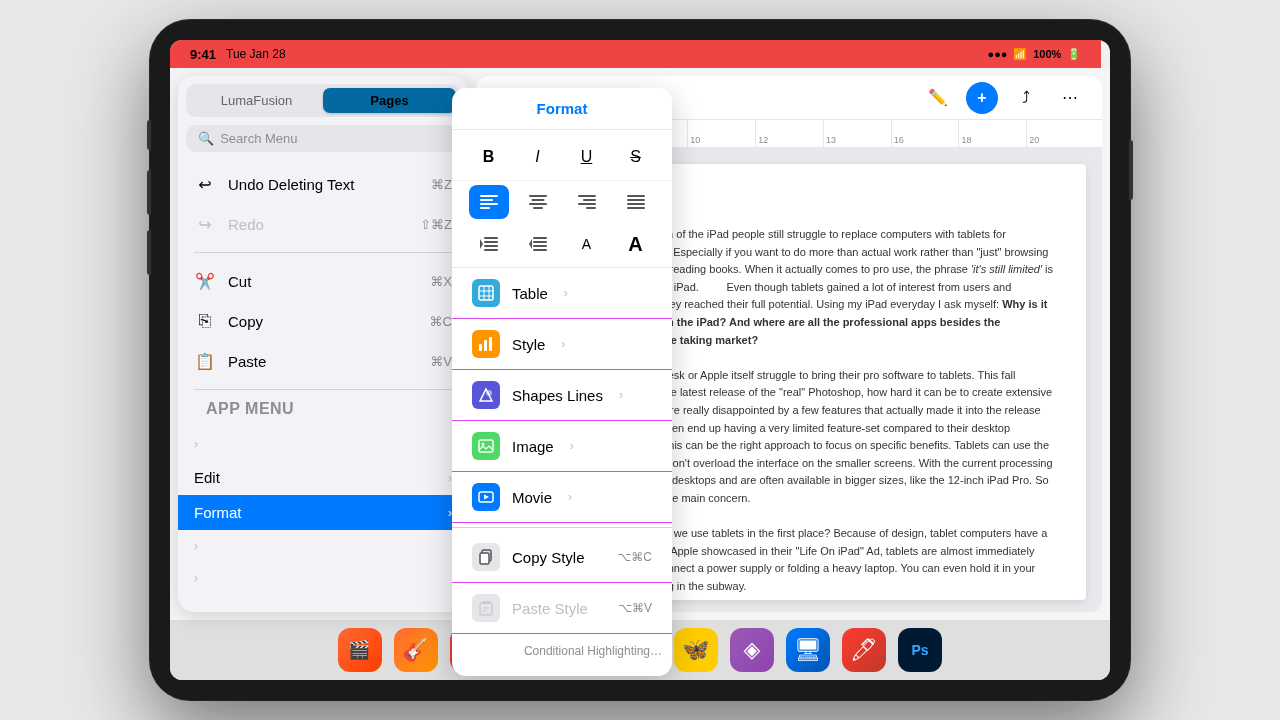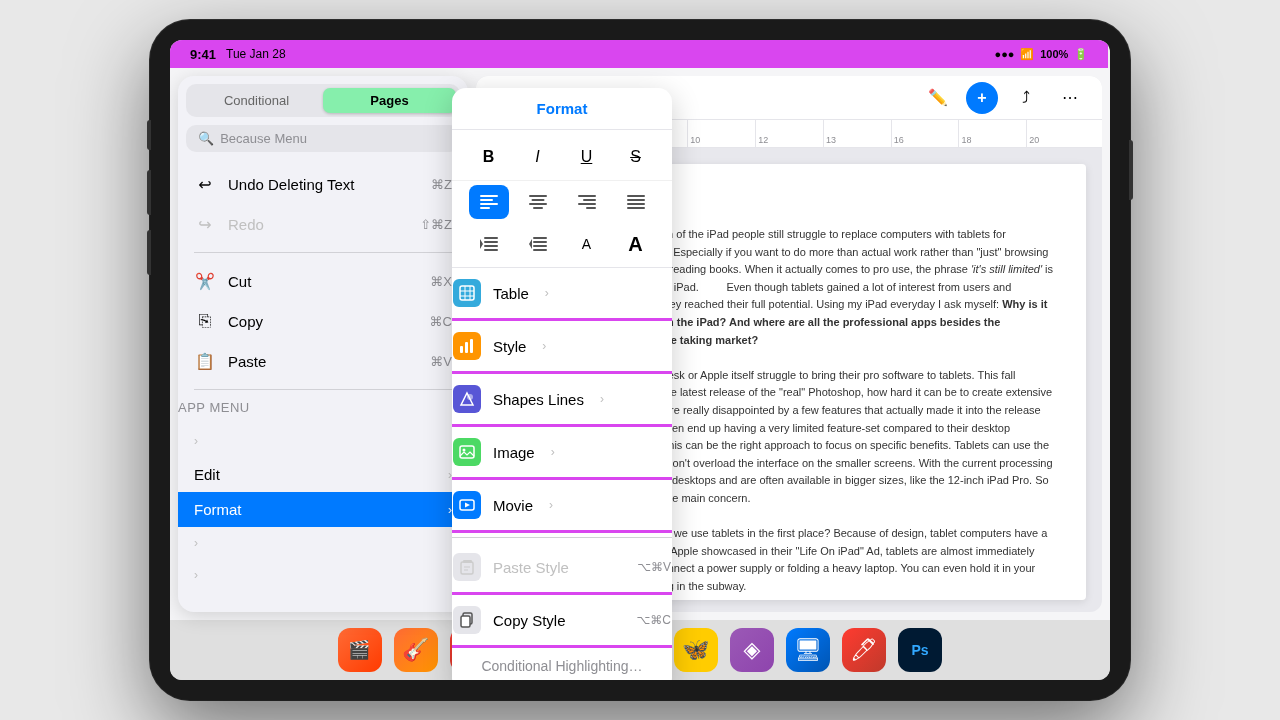--- a/index.html
+++ b/index.html
@@ -32,32 +32,32 @@
       height: 640px;
       background: #f0f0f0;
       border-radius: 12px;
       overflow: hidden;
       position: relative;
     }
 
     
     .status-bar {
       height: 28px;
-      background: #d946ef;
+      background: #ef4444;
       display: flex;
       align-items: center;
       justify-content: space-between;
       padding: 0 20px;
       font-size: 12px;
       font-weight: 600;
       color: #000;
       position: absolute;
       top: 0;
       left: 0;
-      right: 2px;
+      right: 9px;
       z-index: 100;
     }
 
     .status-time { font-weight: 700; font-size: 13px; }
     .status-right { display: flex; gap: 6px; align-items: center; font-size: 11px; }
 
     
     .app-container {
       position: absolute;
       top: 28px;
@@ -93,21 +93,21 @@
       text-align: center;
       padding: 5px 8px;
       font-size: 13px;
       font-weight: 500;
       color: #666;
       border-radius: 7px;
       cursor: pointer;
     }
 
     .panel-tab.active {
-      background: #86efac;
+      background: #0369a1;
       color: #000;
       font-weight: 600;
       box-shadow: 0 1px 3px rgba(0,0,0,0.2);
     }
 
     .search-bar {
       margin: 4px 8px 8px;
       background: #e5e5ea;
       border-radius: 10px;
       padding: 6px 12px;
@@ -151,23 +151,23 @@
       color: #8e8e93;
     }
 
     .menu-divider {
       height: 1px;
       background: #d1d1d6;
       margin: 4px 16px;
     }
 
     .app-menu-label {
-      padding: 6px 0;
-      font-size: 13px;
-      font-weight: 400;
+      padding: 6px 28px;
+      font-size: 16px;
+      font-weight: 700;
       color: #8e8e93;
       letter-spacing: 0.5px;
       text-transform: uppercase;
     }
 
     .menu-item.active-item {
       background: #007aff;
       border-radius: 0;
       color: white;
     }
@@ -253,26 +253,26 @@
       cursor: pointer;
       font-size: 14px;
     }
 
     .format-size-small { font-size: 14px; }
     .format-size-large { font-size: 20px; font-weight: 600; }
 
     .format-menu-item {
       display: flex;
       align-items: center;
-      padding: 11px 1px;
+      padding: 11px 20px;
       font-size: 15px;
       color: #000;
       gap: 12px;
       cursor: pointer;
-      border-bottom: 3px solid #d946ef;
+      border-bottom: 1px solid #d946ef;
       position: relative;
     }
 
     .format-menu-item:last-of-type { border-bottom: none; }
     .format-menu-item.disabled { color: #c0c0c0; }
 
     .format-menu-icon {
       width: 28px;
       height: 28px;
       border-radius: 6px;
@@ -296,23 +296,23 @@
       color: #8e8e93;
     }
 
     .format-chevron {
       color: #c0c0c0;
       font-size: 12px;
       margin-left: 4px;
     }
 
     .conditional-highlight {
-      text-align: center;
+      text-align: right;
       padding: 10px;
-      font-size: 14px;
+      font-size: 12px;
       color: #8e8e93;
     }
 
     
     .pages-area {
       flex: 1;
       background: #e8e8ed;
       position: relative;
       border-radius: 12px;
       margin: 8px 8px 8px 0;
@@ -497,27 +497,27 @@
         <span>100%</span>
         <span>🔋</span>
       </div>
     </div>
 
     <div class="app-container">
 
       <div class="left-panel">
 
         <div class="panel-tabs">
-          <div class="panel-tab">Conditional</div>
+          <div class="panel-tab">LumaFusion</div>
           <div class="panel-tab active">Pages</div>
         </div>
 
         <div class="search-bar">
           <span>🔍</span>
-          <span style="color:#8e8e93;">Because Menu</span>
+          <span style="color:#8e8e93;">Search Menu</span>
         </div>
 
         <div class="menu-section">
           <div class="menu-item">
             <div class="menu-item-icon">↩</div>
             <span class="menu-item-label">Undo Deleting Text</span>
             <span class="menu-item-shortcut">⌘Z</span>
           </div>
           <div class="menu-item disabled">
             <div class="menu-item-icon">↪</div>
@@ -694,42 +694,42 @@
                 <rect x="1" y="3" width="14" height="10" rx="2" fill="none" stroke="white" stroke-width="1.5"></rect>
                 <polygon points="6,5.5 11,8 6,10.5" fill="white"></polygon>
               </svg>
           </div>
           <span>Movie</span>
           <span class="format-chevron">›</span>
         </div>
 
         <div class="menu-divider" style="margin: 4px 0;"></div>
 
+        <div class="format-menu-item">
+          <div class="format-menu-icon icon-copy-style">
+            <svg width="16" height="16" viewBox="0 0 16 16">
+                <rect x="4" y="1" width="9" height="11" rx="1.5" fill="none" stroke="#555" stroke-width="1.5"></rect>
+                <rect x="2" y="4" width="9" height="11" rx="1.5" fill="white" stroke="#555" stroke-width="1.5"></rect>
+              </svg>
+          </div>
+          <span>Copy Style</span>
+          <span class="format-shortcut">⌥⌘C</span>
+        </div>
+
         <div class="format-menu-item disabled">
           <div class="format-menu-icon icon-paste-style">
             <svg width="16" height="16" viewBox="0 0 16 16">
                 <rect x="4" y="1" width="9" height="3" rx="1" fill="#ccc"></rect>
                 <rect x="2" y="3" width="12" height="12" rx="1.5" fill="none" stroke="#ccc" stroke-width="1.5"></rect>
                 <line x1="5" y1="8" x2="11" y2="8" stroke="#ccc" stroke-width="1.2"></line>
                 <line x1="5" y1="11" x2="9" y2="11" stroke="#ccc" stroke-width="1.2"></line>
               </svg>
           </div>
           <span>Paste Style</span>
           <span class="format-shortcut">⌥⌘V</span>
-        </div>
-
-        <div class="format-menu-item">
-          <div class="format-menu-icon icon-copy-style">
-            <svg width="16" height="16" viewBox="0 0 16 16">
-                <rect x="4" y="1" width="9" height="11" rx="1.5" fill="none" stroke="#555" stroke-width="1.5"></rect>
-                <rect x="2" y="4" width="9" height="11" rx="1.5" fill="white" stroke="#555" stroke-width="1.5"></rect>
-              </svg>
-          </div>
-          <span>Copy Style</span>
-          <span class="format-shortcut">⌥⌘C</span>
         </div>
 
         <div class="conditional-highlight">Conditional Highlighting…</div>
       </div>
 
       <div class="pages-area">
 
         <div class="pages-toolbar">
           <div class="toolbar-spacer"></div>
           <div class="toolbar-btn">✏️</div>

